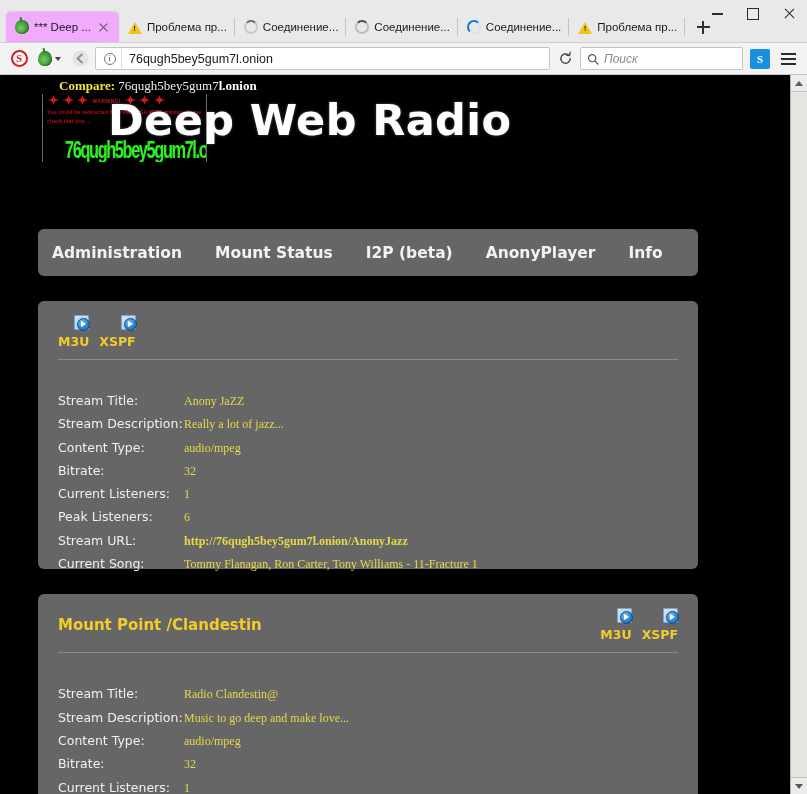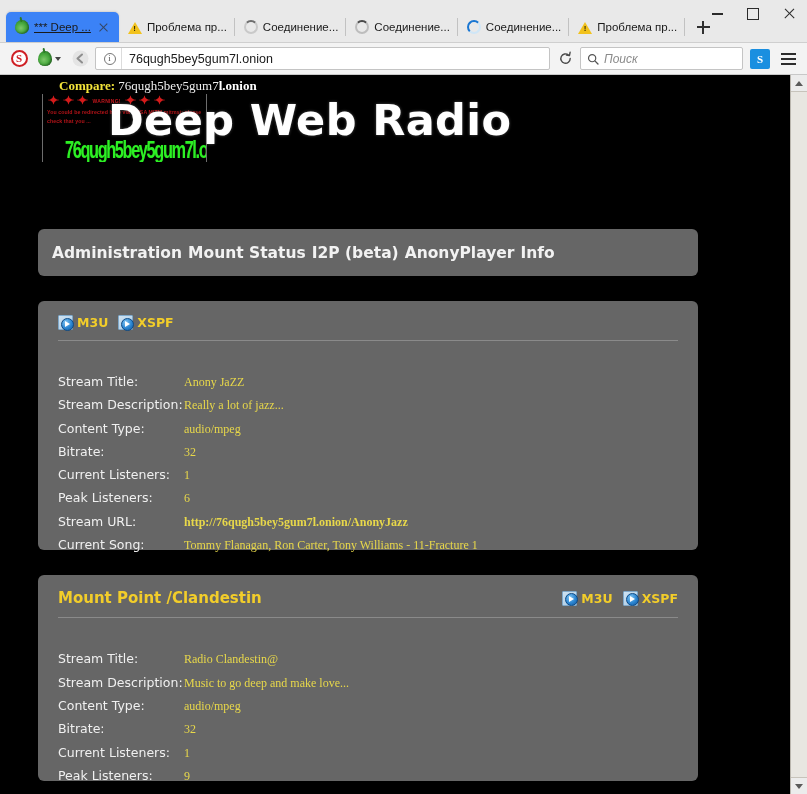--- a/index.html
+++ b/index.html
@@ -45,25 +45,24 @@
     white-space: nowrap;
   }
   .tab:not(.active)::after {
     content: "";
     position: absolute;
     right: 0; top: 6px; bottom: 6px;
     width: 1px;
     background: #c2c2c2;
   }
   .tab.active {
-    background: #3b82f6;
+    background: #f0abfc;
     border-radius: 5px 5px 0 0;
     box-shadow: 0 -1px 2px rgba(0,0,0,.10);
     z-index: 2;
-    text-decoration: underline;
   }
   .tab.active::after { display: none; }
   .tab-label {
     overflow: hidden;
     text-overflow: ellipsis;
     white-space: nowrap;
     flex: 1;
   }
   .tab-close {
     width: 15px; height: 15px;
@@ -371,21 +370,21 @@
   }
 
   .navmenu {
     margin: 51px 0 0 38px;
     width: 660px;
     height: 47px;
     background: #666666;
     border-radius: 6px;
     display: flex;
     align-items: center;
-    gap: 6px;
+    gap: 33px;
     padding-left: 14px;
     text-align: center;
   }
   .navmenu a {
     color: #f2f2f2;
     font-size: 15.5px;
     font-weight: bold;
     text-decoration: none;
     font-family: "DejaVu Sans", sans-serif;
     white-space: nowrap;
@@ -405,21 +404,21 @@
     padding-bottom: 10px;
     border-bottom: 1px solid #8a8a8a;
   }
   .mount-title {
     font-size: 15px;
     font-weight: bold;
     color: #f2cd2a;
     font-family: "DejaVu Sans", sans-serif;
   }
   .plheads { display: flex; align-items: center; gap: 10px; }
-  .plitem { display: flex; align-items: flex-end; gap: 4px; text-decoration: none; }
+  .plitem { display: flex; align-items: flex-end; gap: 4px; text-decoration: none; flex-direction: column; }
   .plitem .ptxt {
     color: #f2cd2a;
     font-size: 12.5px;
     font-weight: bold;
     font-family: "DejaVu Sans", sans-serif;
   }
   .playicon {
     width: 15px; height: 15px;
     position: relative;
     background: linear-gradient(145deg,#cfe3f2 0%,#aac9e3 100%);

